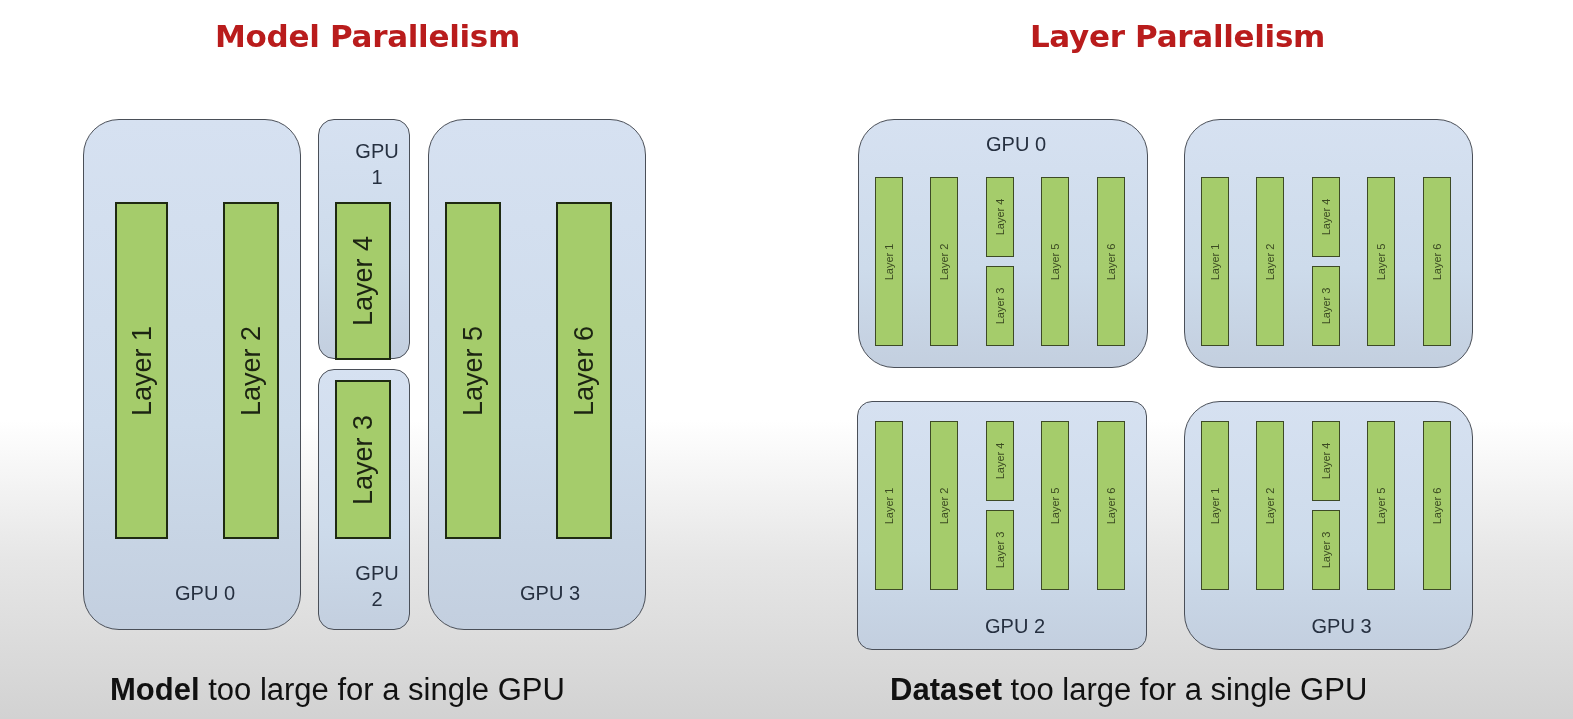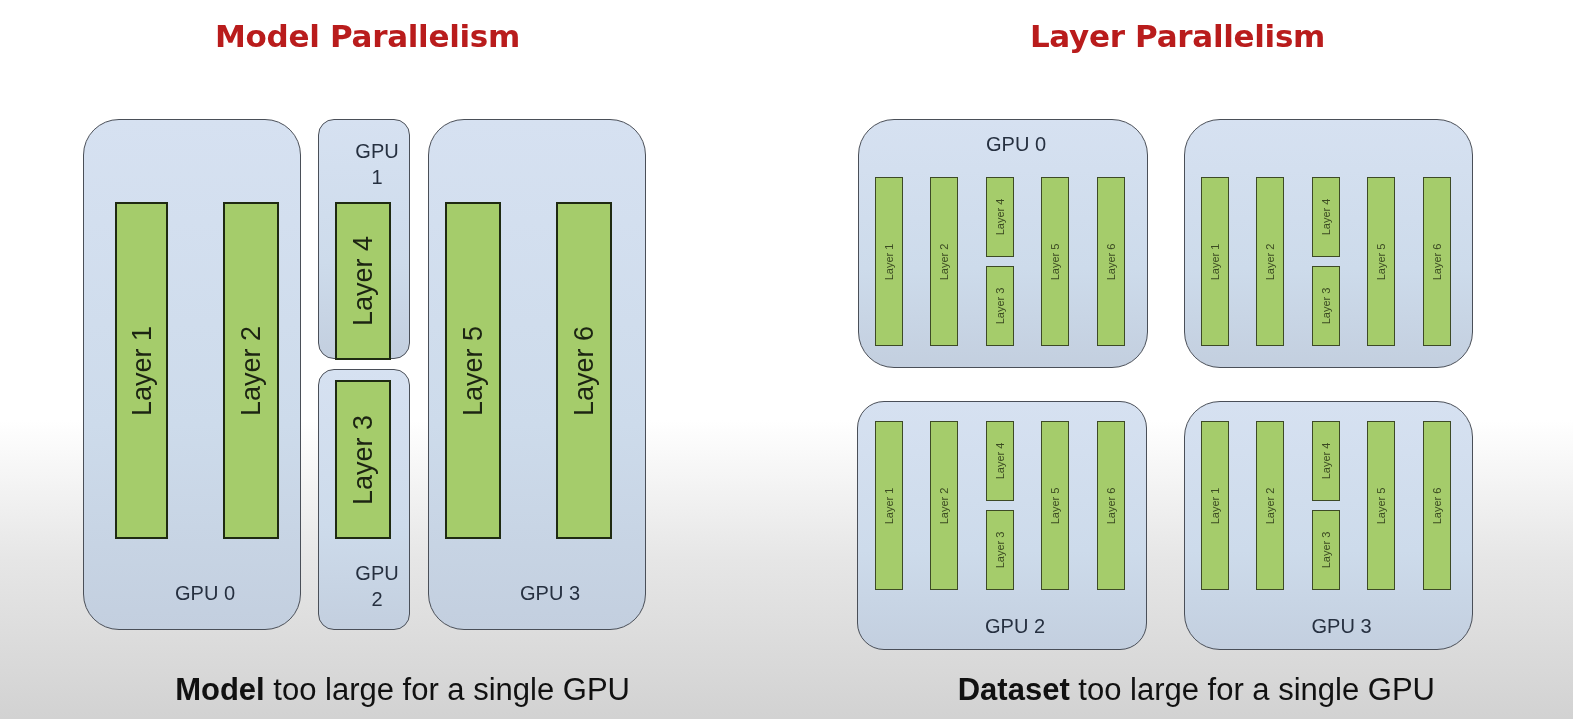--- a/index.html
+++ b/index.html
@@ -6,21 +6,21 @@
   body {
     width:1573px; height:719px; overflow:hidden; position:relative;
     background: linear-gradient(to bottom, #ffffff 0px, #ffffff 420px, #e6e6e6 560px, #d2d2d2 719px);
     font-family: "Liberation Sans", sans-serif;
   }
   .title {
     position:absolute; top:2px; font-family:"DejaVu Sans", sans-serif;
     font-weight:bold; font-size:31px; color:#b91c1c; text-align:center; letter-spacing:-0.3px;margin-top:16px;
   }
   .caption {
-    position:absolute; top:672px; font-size:31px; color:#111; text-align:right; white-space:nowrap;
+    position:absolute; top:672px; font-size:31px; color:#111; text-align:left; white-space:nowrap;
   }
   .caption b { font-weight:bold; }
   .gpu {
     position:absolute; box-sizing:border-box;
     border:1.5px solid #4a4f58;
     background: linear-gradient(to bottom, #d6e1f1 0%, #cddbeb 60%, #c3cfdf 100%);
   }
   .gpu-label {
     position:absolute; left:0; right:0; text-align:center; color:#263040;
     font-size:20px; line-height:25px;padding-left:26px;
@@ -120,21 +120,21 @@
         <span class="layer-text tiny">Layer 3</span>
       </div>
     <div class="layer small" style="left:182px;top:57px;width:28px;height:169px;">
         <span class="layer-text tiny">Layer 5</span>
       </div>
     <div class="layer small" style="left:238px;top:57px;width:28px;height:169px;">
         <span class="layer-text tiny">Layer 6</span>
       </div>
   </div>
 
-  <div class="gpu" style="left:857px;top:401px;width:290px;height:249px;border-radius:27px;">
+  <div class="gpu" style="left:857px;top:401px;width:290px;height:249px;border-radius:15px;">
     <div class="layer small" style="left:17px;top:19px;width:28px;height:169px;">
         <span class="layer-text tiny">Layer 1</span>
       </div>
     <div class="layer small" style="left:72px;top:19px;width:28px;height:169px;">
         <span class="layer-text tiny">Layer 2</span>
       </div>
     <div class="layer small" style="left:128px;top:19px;width:28px;height:80px;">
         <span class="layer-text tiny">Layer 4</span>
       </div>
     <div class="layer small" style="left:128px;top:108px;width:28px;height:80px;">

